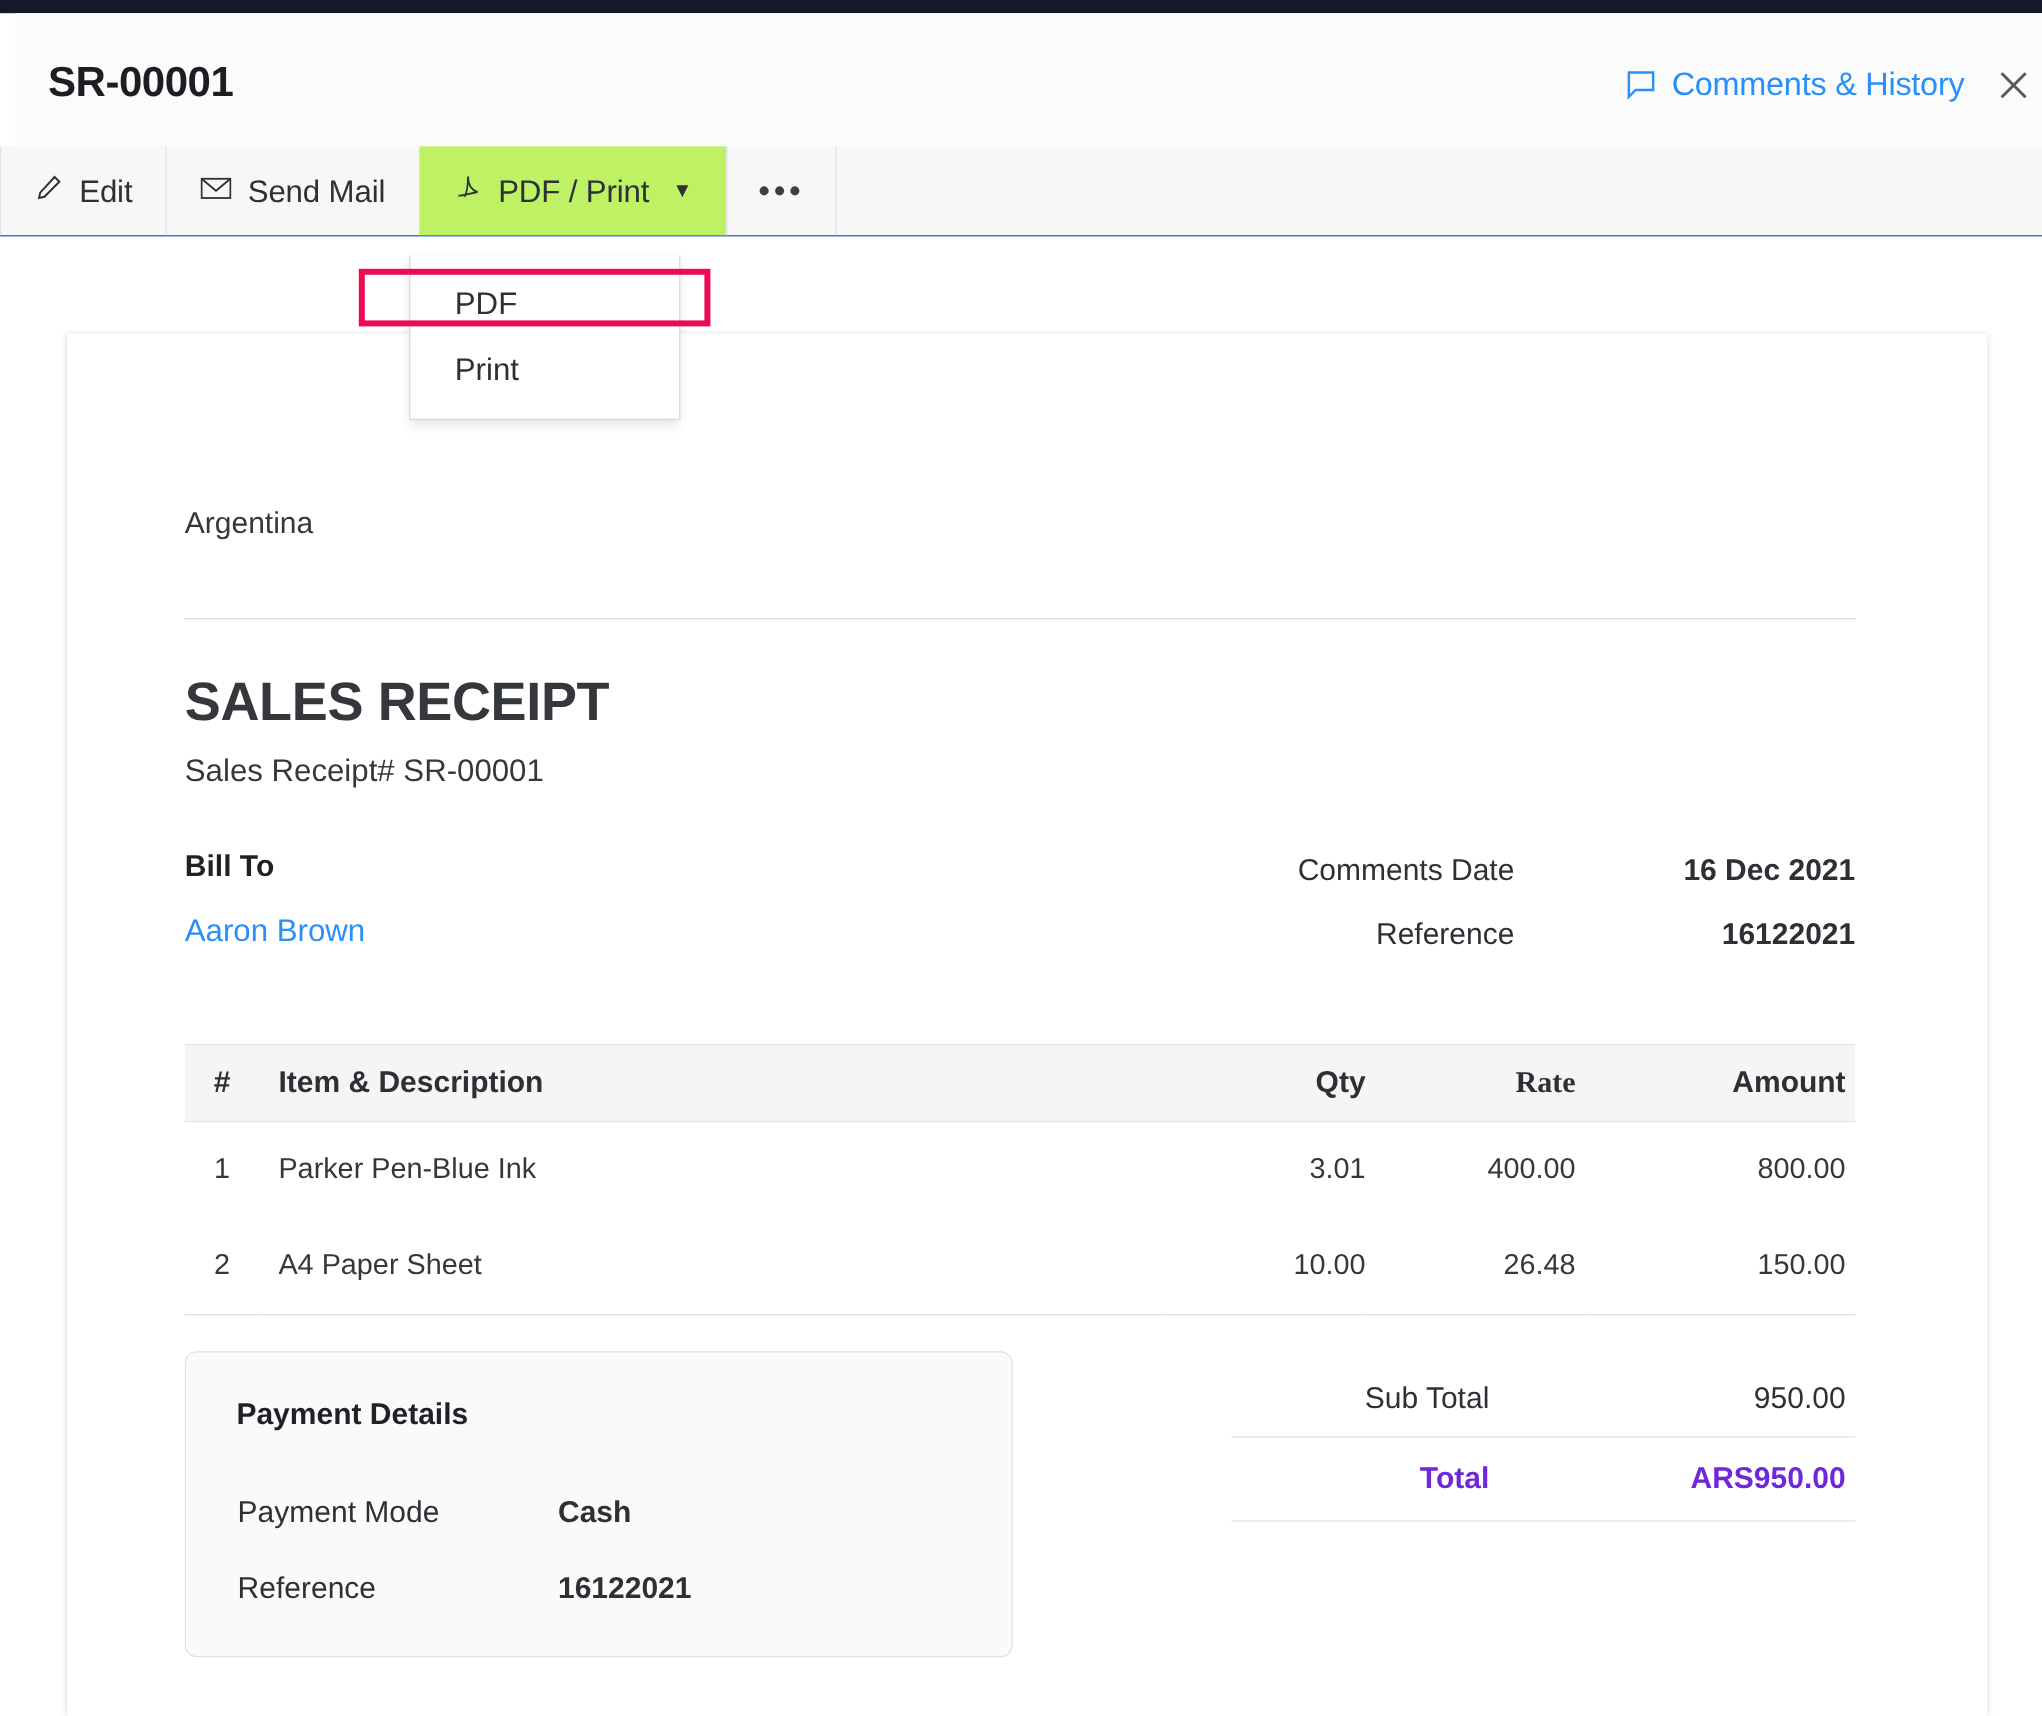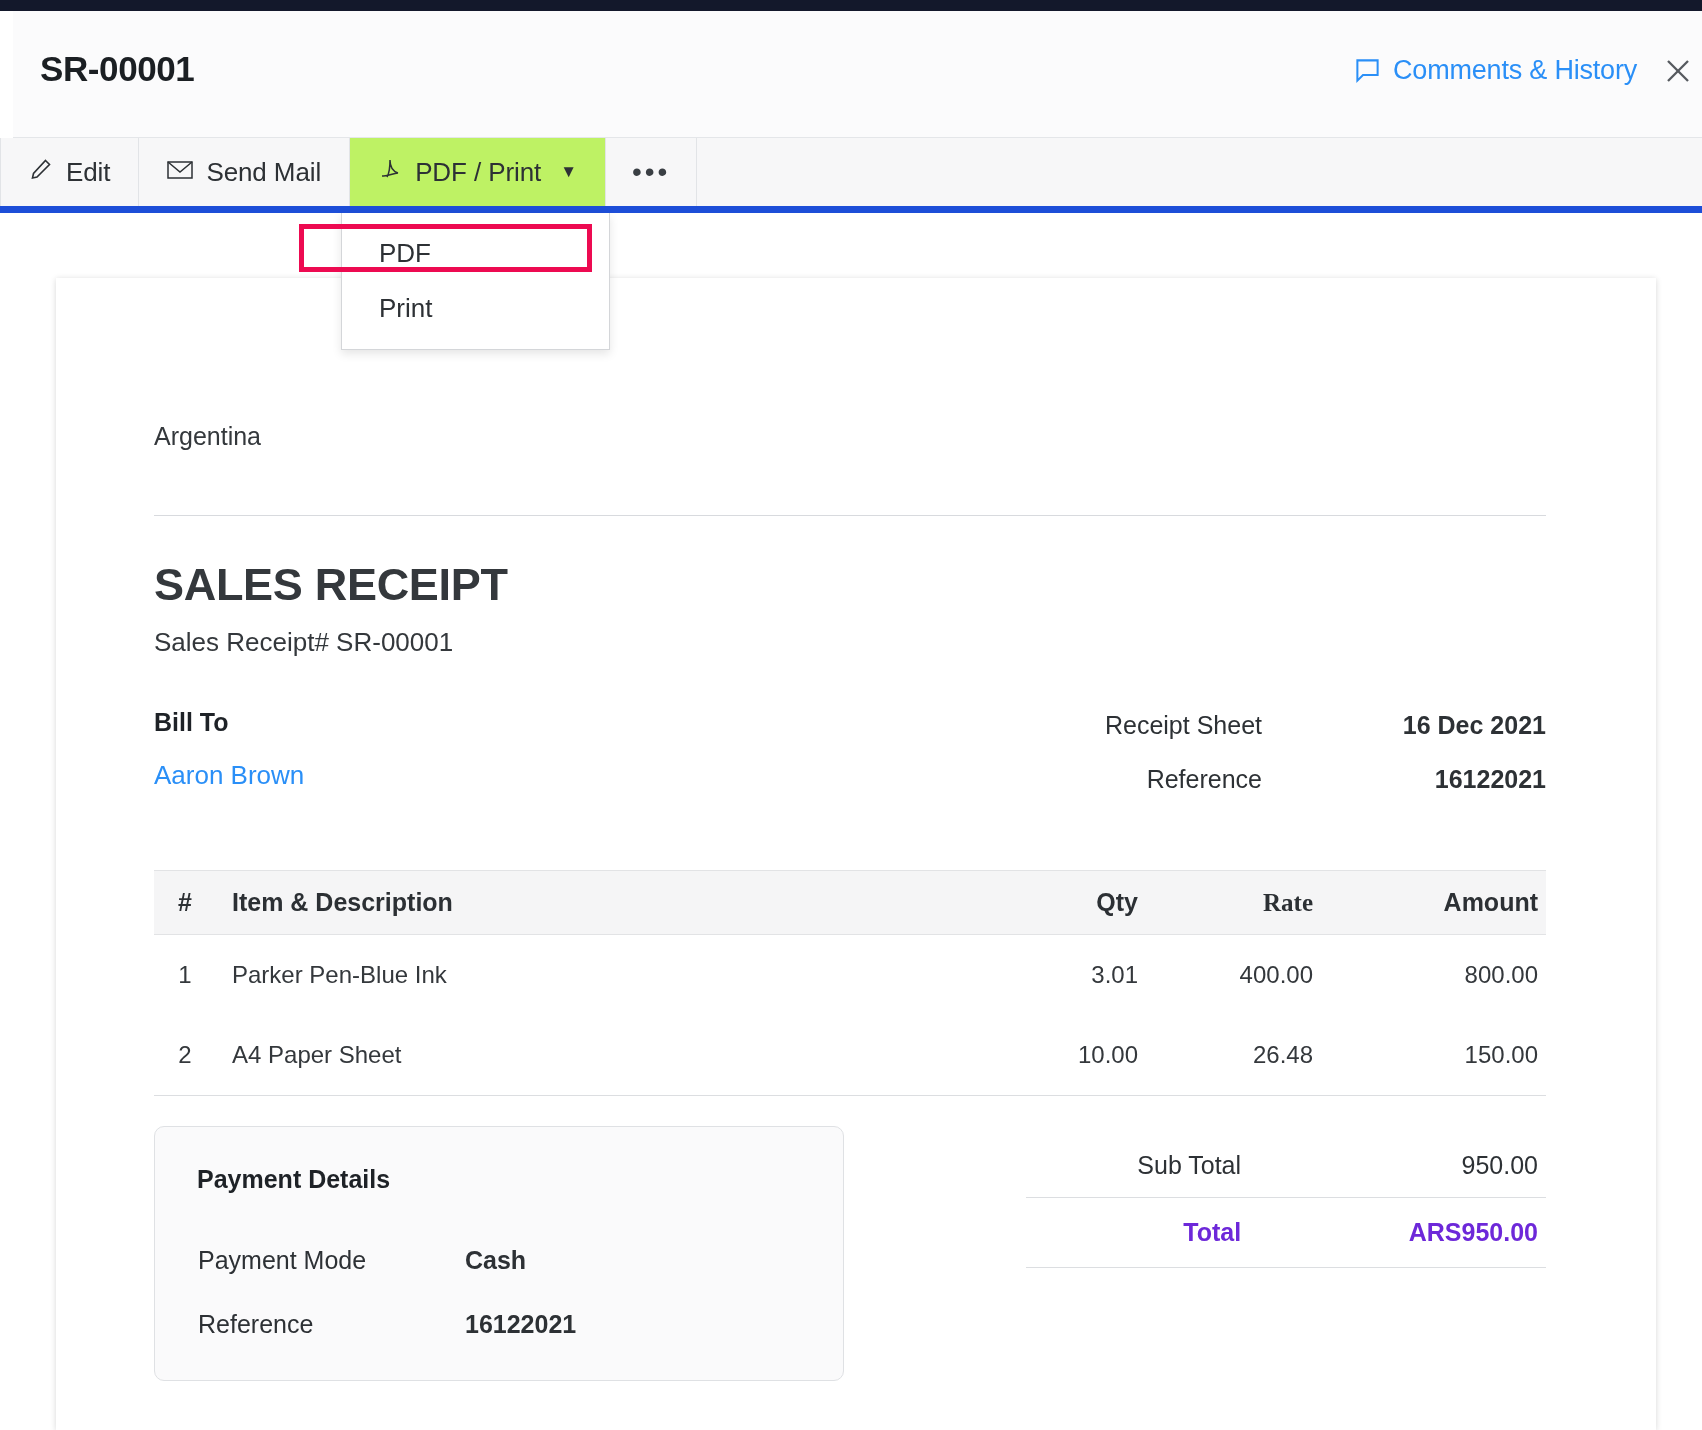--- a/index.html
+++ b/index.html
@@ -76,25 +76,25 @@
     cursor: pointer;
     display: flex;
     align-items: center;
     justify-content: center;
     width: 30px; height: 30px;
   }
 
   
   .toolbar {
     position: absolute;
-    top: 138px; left: 0;
+    top: 122px; left: 0;
     width: 1702px;
     height: 75px;
     background: #f7f7f8;
-    border-bottom: 7px solid #1d4ed8;
+    border-bottom: 1px solid #1d4ed8;
     box-sizing: border-box;
     display: flex;
     align-items: stretch;
   }
   .tb-btn {
     display: flex;
     align-items: center;
     gap: 13px;
     padding: 0 28px;
     border-right: 1px solid #e2e4e7;
@@ -124,21 +124,21 @@
     letter-spacing: 3px;
     font-size: 28px;
     color: #3a3f44;
   }
 
   
   .dropdown {
     position: absolute;
     left: 341px;
     top: 213px;
-    width: 269px;
+    width: 226px;
     background: #ffffff;
     border: 1px solid #d4d6d9;
     border-top: none;
     box-shadow: 0 4px 9px rgba(0,0,0,0.10);
     z-index: 20;
     box-sizing: border-box;
   }
   .dd-item {
     height: 55px;
     display: flex;
@@ -408,21 +408,21 @@
       <div class="doc-number">Sales Receipt# SR-00001</div>
 
       <div class="meta-row">
         <div>
           <div class="billto-label">Bill To</div>
           <div class="billto-name">Aaron Brown</div>
         </div>
         <table class="meta-table">
           <tbody>
               <tr>
-            <td class="meta-label">Receipt Sheet</td>
+            <td class="meta-label">Comments Date</td>
             <td class="meta-value">16 Dec 2021</td>
           </tr>
           <tr>
             <td class="meta-label">Reference</td>
             <td class="meta-value">16122021</td>
           </tr>
         </tbody>
           </table>
       </div>
 

